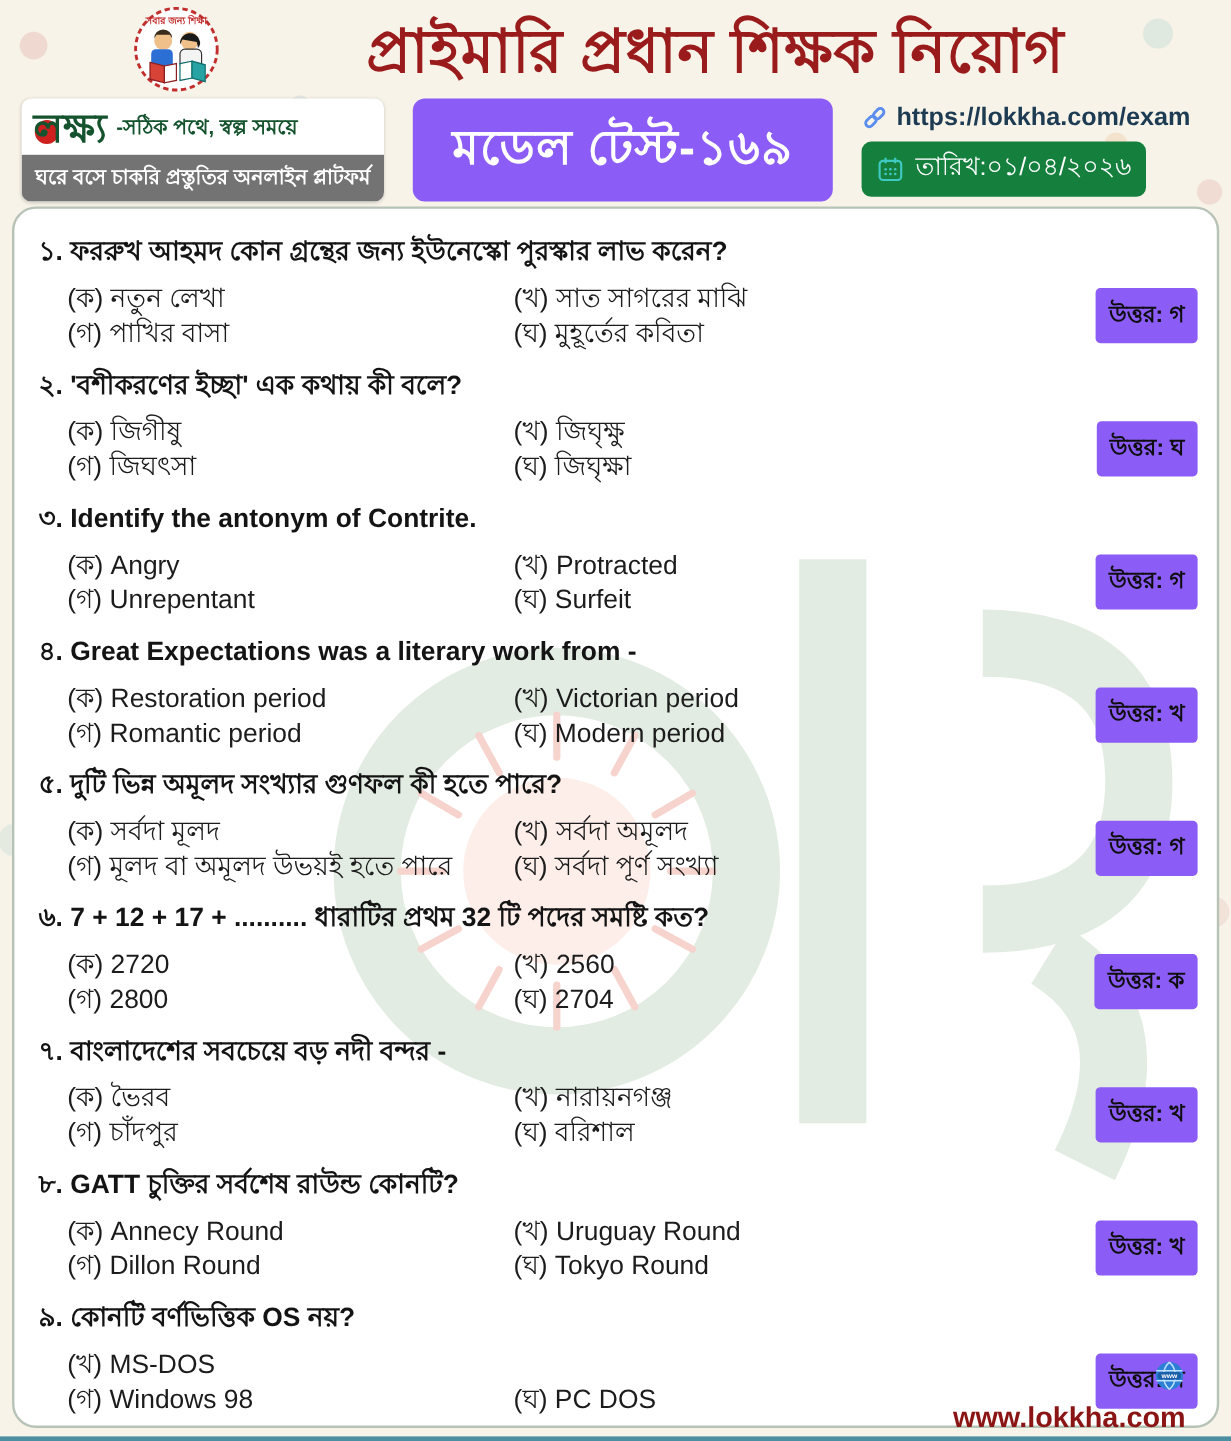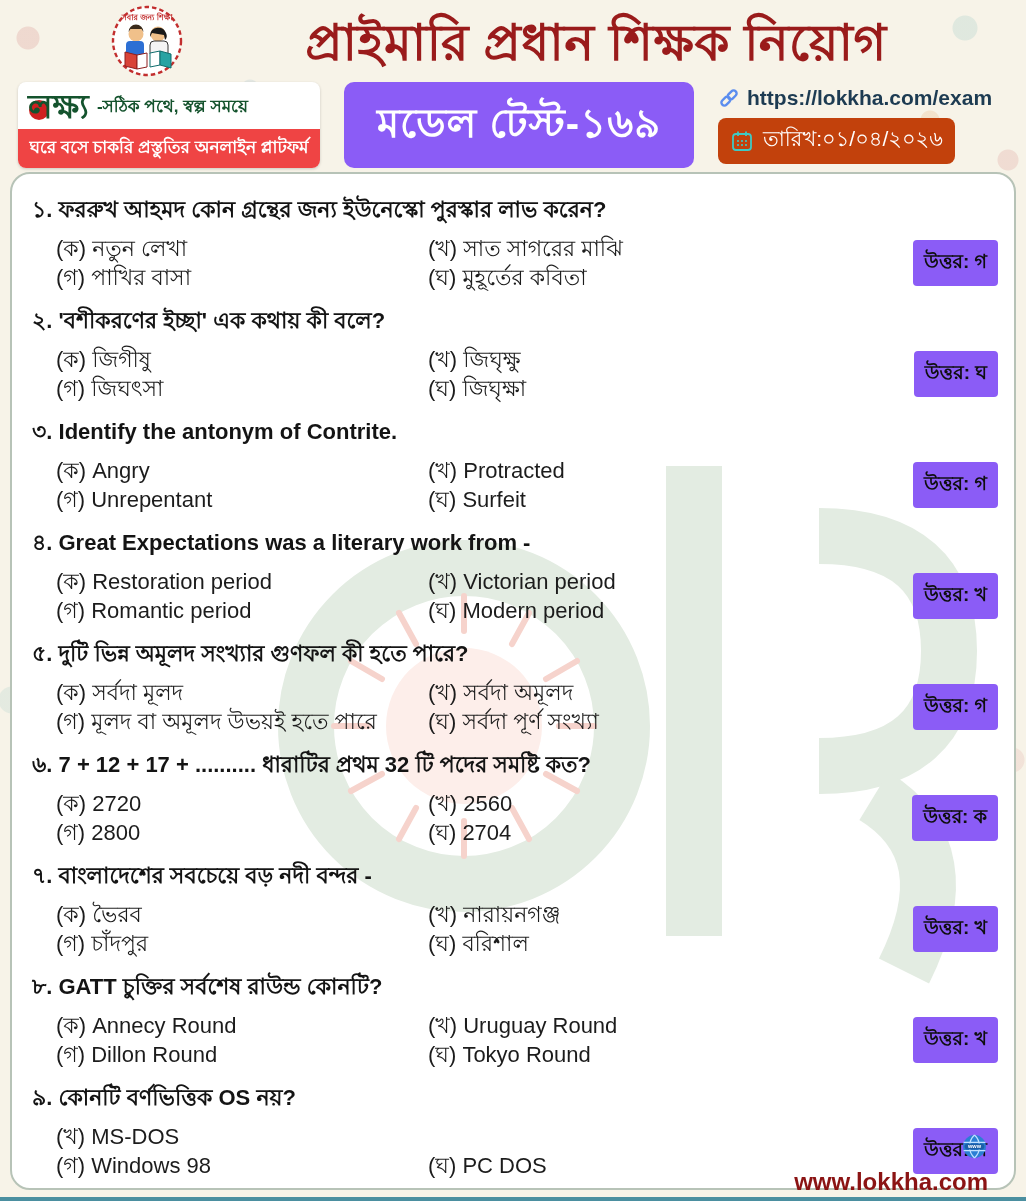--- a/index.html
+++ b/index.html
@@ -39,34 +39,34 @@
   }
   .brand-top { flex:1; display:flex; align-items:center; padding:2px 8px 0 10px; gap:8px; }
   .lokkha-logo { position:relative; font-size:33px; font-weight:bold; color:#14532d; line-height:36px; }
   .lokkha-logo .sun-dot {
     position:absolute; left:1px; top:11px; width:20px; height:20px;
     background:#cf2020; border-radius:50%; z-index:0;
   }
   .lokkha-logo .logo-glyphs { position:relative; z-index:1; }
   .tagline { font-size:17px; font-weight:bold; color:#14532d; white-space:nowrap; }
   .brand-strip {
-    background:#ef4444; color:#ffffff; font-size:17px; font-weight:bold;
+    background:#737373; color:#ffffff; font-size:17px; font-weight:bold;
     text-align:center; padding:5px 4px 6px; white-space:nowrap;
   }
 
   .model-box {
     flex:1; background:#8b5cf6; border-radius:10px; color:#ffffff;
     display:flex; align-items:center; justify-content:center;
     font-size:40px; font-weight:bold; letter-spacing:1px;
   }
 
   .right-col { width:294px; flex:none; display:flex; flex-direction:column; justify-content:center; gap:8px; }
   .url-row { display:flex; align-items:center; gap:7px; font-size:21px; font-weight:bold; color:#1d3b52; }
   .date-box {
-    display:flex; align-items:center; gap:9px; background:#c2410c; color:#ffffff;
+    display:flex; align-items:center; gap:9px; background:#15803d; color:#ffffff;
     font-size:21px; border-radius:8px; padding:5px 12px 6px; width:fit-content;
   }
 
   
   .questions-box {
     position:absolute; left:10px; right:10px; top:172px; bottom:11px;
     background:#ffffff; border:2px solid #b7c3b7; border-radius:20px;
     padding:10px 16px 6px 20px; overflow:hidden;
   }
   .watermark { position:absolute; left:262px; top:252px; z-index:0; }

